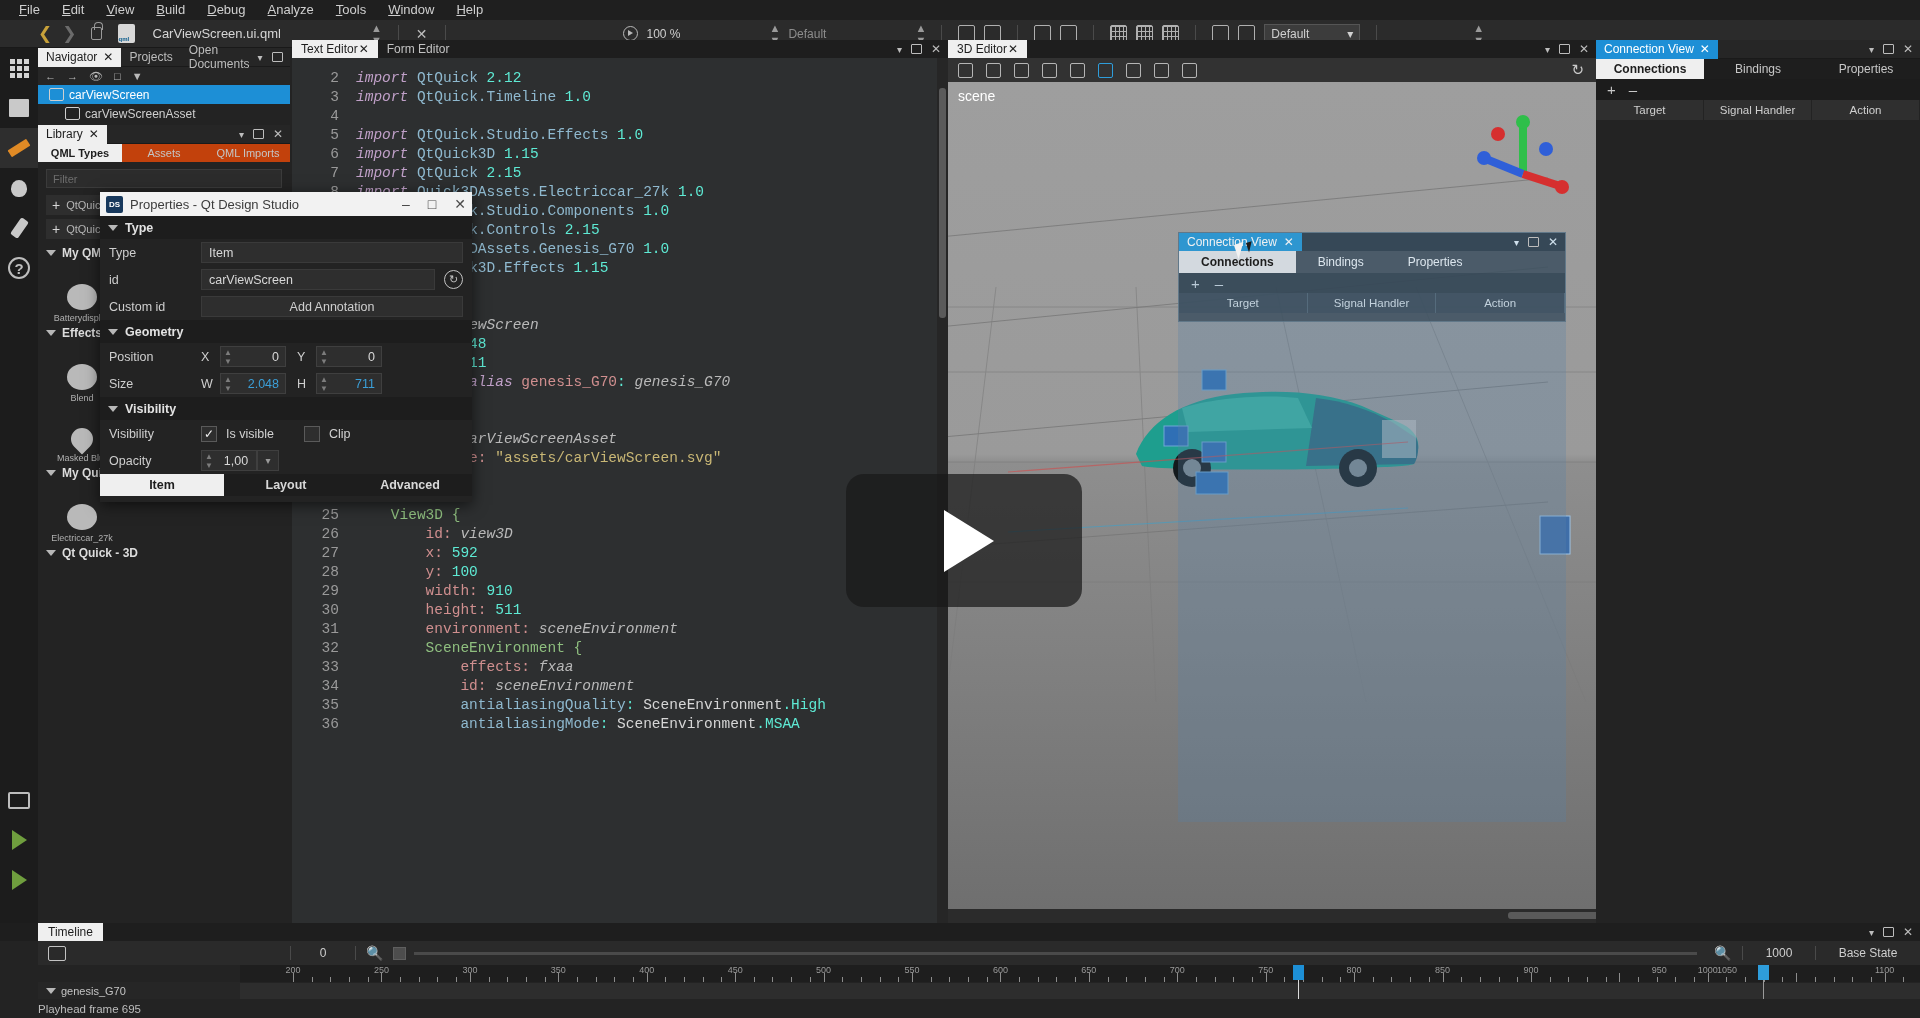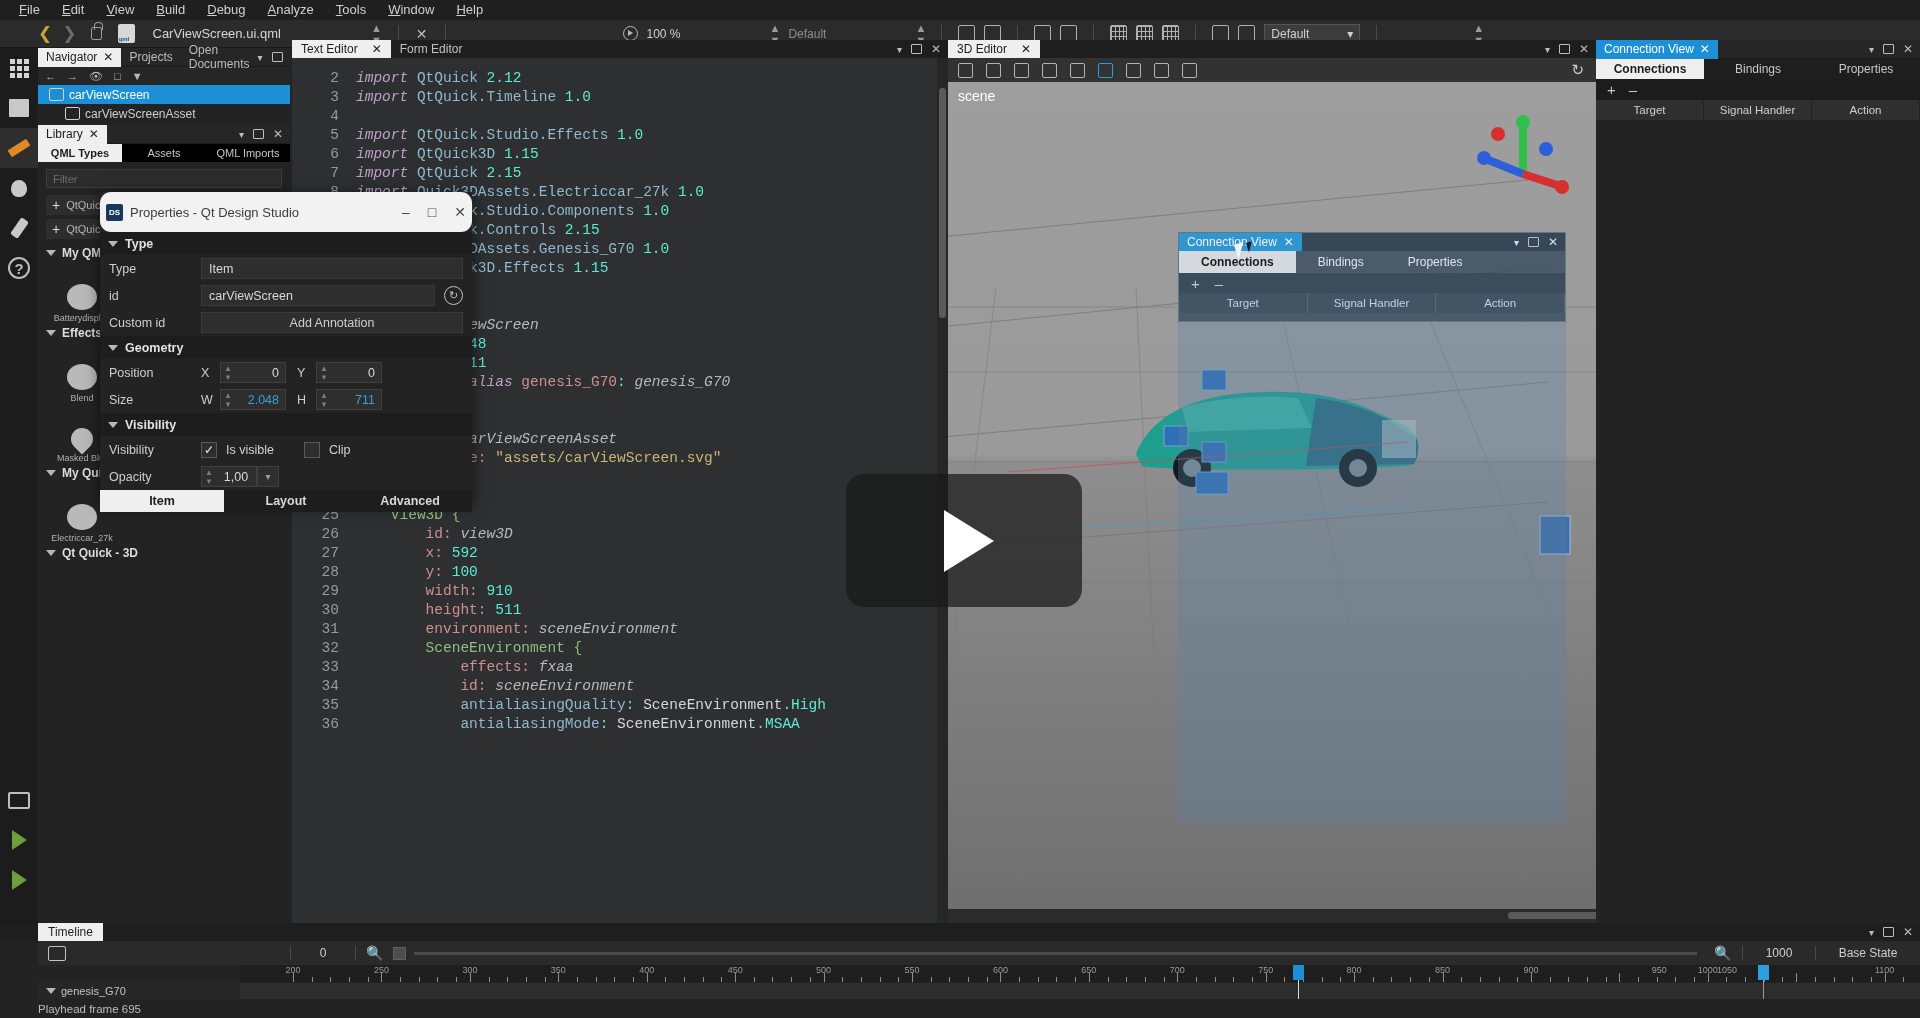--- a/index.html
+++ b/index.html
@@ -83,21 +83,21 @@
   .navtoolrow{ height:18px; display:flex; align-items:center; gap:11px; padding-left:7px;
     background:#262626; color:#b9b9b9; font-size:11px; }
   .navrow{ height:19px; display:flex; align-items:center; font-size:12px; color:#cfcfcf;
     padding-left:6px; gap:5px; }
   .navrow.sel{ background:#1d8fd6; color:#fff; }
   .navicon{ width:15px;height:13px;border:1.3px solid #cfcfcf;border-radius:2px; }
 
   
   .library{ position:absolute; left:38px; top:125px; width:252px; bottom:95px; background:#232323;
     overflow:hidden; }
-  .libtabs{ height:18px; display:flex; background:#000000; font-size:11px; }
+  .libtabs{ height:18px; display:flex; background:#c2410c; font-size:11px; }
   .libtab{ flex:1; display:flex;align-items:center;justify-content:center;color:#c5c5c5; }
   .libtab.active{ background:#efefef; color:#1d1d1d; font-weight:bold; }
   .filterbox{ margin:7px 8px; height:19px; background:#2c2c2c; border:1px solid #3b3b3b;
     display:flex;align-items:center;padding:0 6px; font-size:11px;color:#6d6d6d; }
   .addrow{ margin:4px 8px; height:20px; background:#2e2e2e; display:flex;align-items:center;
     gap:6px;padding:0 6px;font-size:11px;color:#b5b5b5; }
   .plus{ color:#d7d7d7; font-size:14px; }
   .secthead{ height:20px; display:flex;align-items:center;gap:6px;padding-left:8px;
     font-size:12px;font-weight:bold;color:#dcdcdc; }
   .tri{ width:0;height:0;border-left:5px solid transparent;border-right:5px solid transparent;
@@ -106,21 +106,21 @@
   .libitem{ width:60px; height:60px; display:flex;flex-direction:column;align-items:center;
     justify-content:flex-end; gap:3px; font-size:9px;color:#b0b0b0; }
   .libthumb{ width:30px;height:26px; }
   .ellipse{ background:#b9b9b9;border-radius:50%; }
   .drop{ background:#b9b9b9;border-radius:50% 50% 50% 0;transform:rotate(-45deg);
     width:22px;height:22px;}
 
   
   .edpane{ position:absolute; left:292px; top:40px; width:656px; bottom:95px; background:#2b2b2b; }
   .edtabs{ height:18px; display:flex; background:#1e1e1e; font-size:12px; }
-  .edtab{ padding:0 9px; display:flex;align-items:center;gap:14px;color:#c2c2c2; }
+  .edtab{ padding:0 9px; display:flex;align-items:center;gap:1px;color:#c2c2c2; }
   .edtab.active{ background:#efefef; color:#1d1d1d; }
   .codearea{ position:absolute; left:0; top:18px; right:0; bottom:0; background:#2d2f30;
     font-family:"Liberation Mono", monospace; font-size:14.5px; overflow:hidden; }
   .gutter{ position:absolute; left:0; top:0; width:56px; bottom:0; background:#2d2f30;
     text-align:right; color:#9a9a9a; padding-top:11px; }
   .gutter div{ height:19px; line-height:19px; padding-right:9px; }
   .codelines{ position:absolute; left:64px; top:11px; right:0; }
   .codelines div{ height:19px; line-height:19px; white-space:pre; }
   .k{ color:#c0a0c8; font-style:italic; }
   .t{ color:#8fb9cf; }
@@ -174,22 +174,22 @@
   .fcvhead div{ flex:1; display:flex;align-items:center;justify-content:center;
     border-right:1px solid rgba(120,150,170,0.35); }
 
   
   .dropghost{ position:absolute; left:1178px; top:232px; width:388px; height:590px;
     background:rgba(90,130,165,0.30); pointer-events:none; }
 
   
   .propwin{ position:absolute; left:100px; top:192px; width:372px; height:310px;
     background:#232323; box-shadow:0 3px 14px rgba(0,0,0,.6); }
-  .propbar{ height:40px; background:#f2f2f2; display:flex; align-items:center; padding:0 6px;
-    color:#3c3c3c; font-size:13px; gap:7px;border-radius:11px; }
+  .propbar{ height:24px; background:#f2f2f2; display:flex; align-items:center; padding:0 6px;
+    color:#3c3c3c; font-size:13px; gap:7px; }
   .dsbadge{ width:17px;height:17px;background:#17385c;color:#fff;font-size:8px;font-weight:bold;
     display:flex;align-items:center;justify-content:center;border-radius:2px; }
   .propbar .wbtn{ margin-left:auto; display:flex; gap:18px; color:#4a4a4a; font-size:14px; }
   .prsec{ height:23px; background:#1d1d1d; display:flex;align-items:center;gap:7px;
     padding-left:8px; font-size:12.5px; font-weight:bold; color:#e2e2e2; }
   .prrow{ height:27px; display:flex;align-items:center; font-size:12.5px; color:#d2d2d2;
     padding-left:9px; }
   .prlabel{ width:92px; color:#cfcfcf; }
   .prfield{ flex:1; height:21px; background:#2e2e2e; border:1px solid #3a3a3a;
     display:flex;align-items:center;padding:0 7px; font-size:12.5px; color:#d8d8d8;

